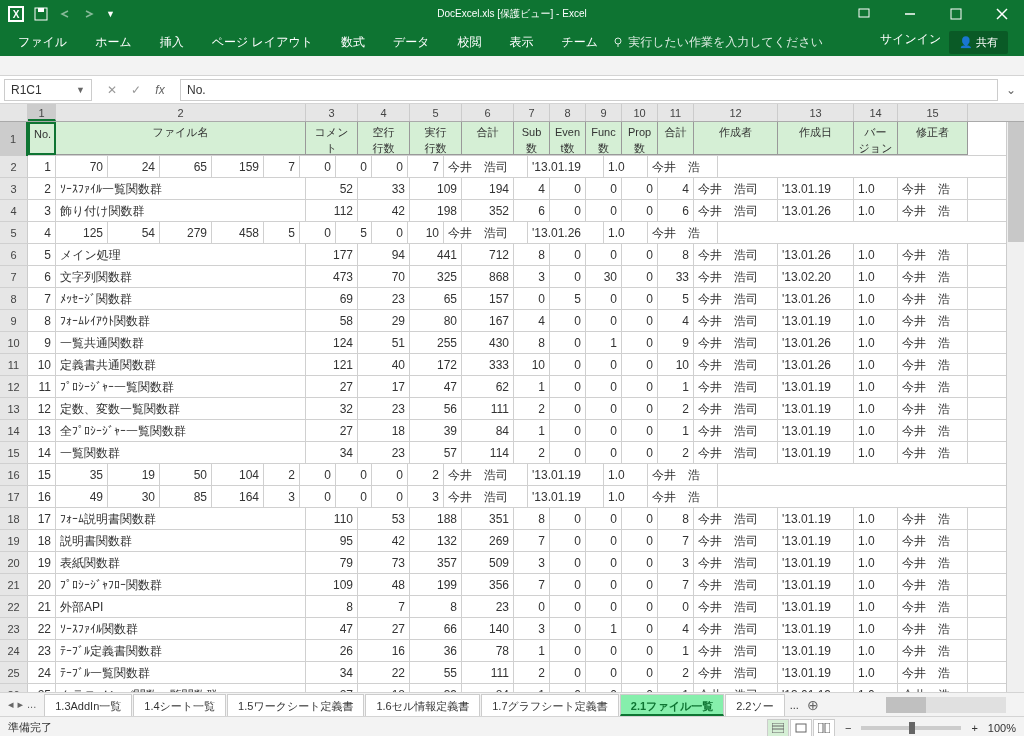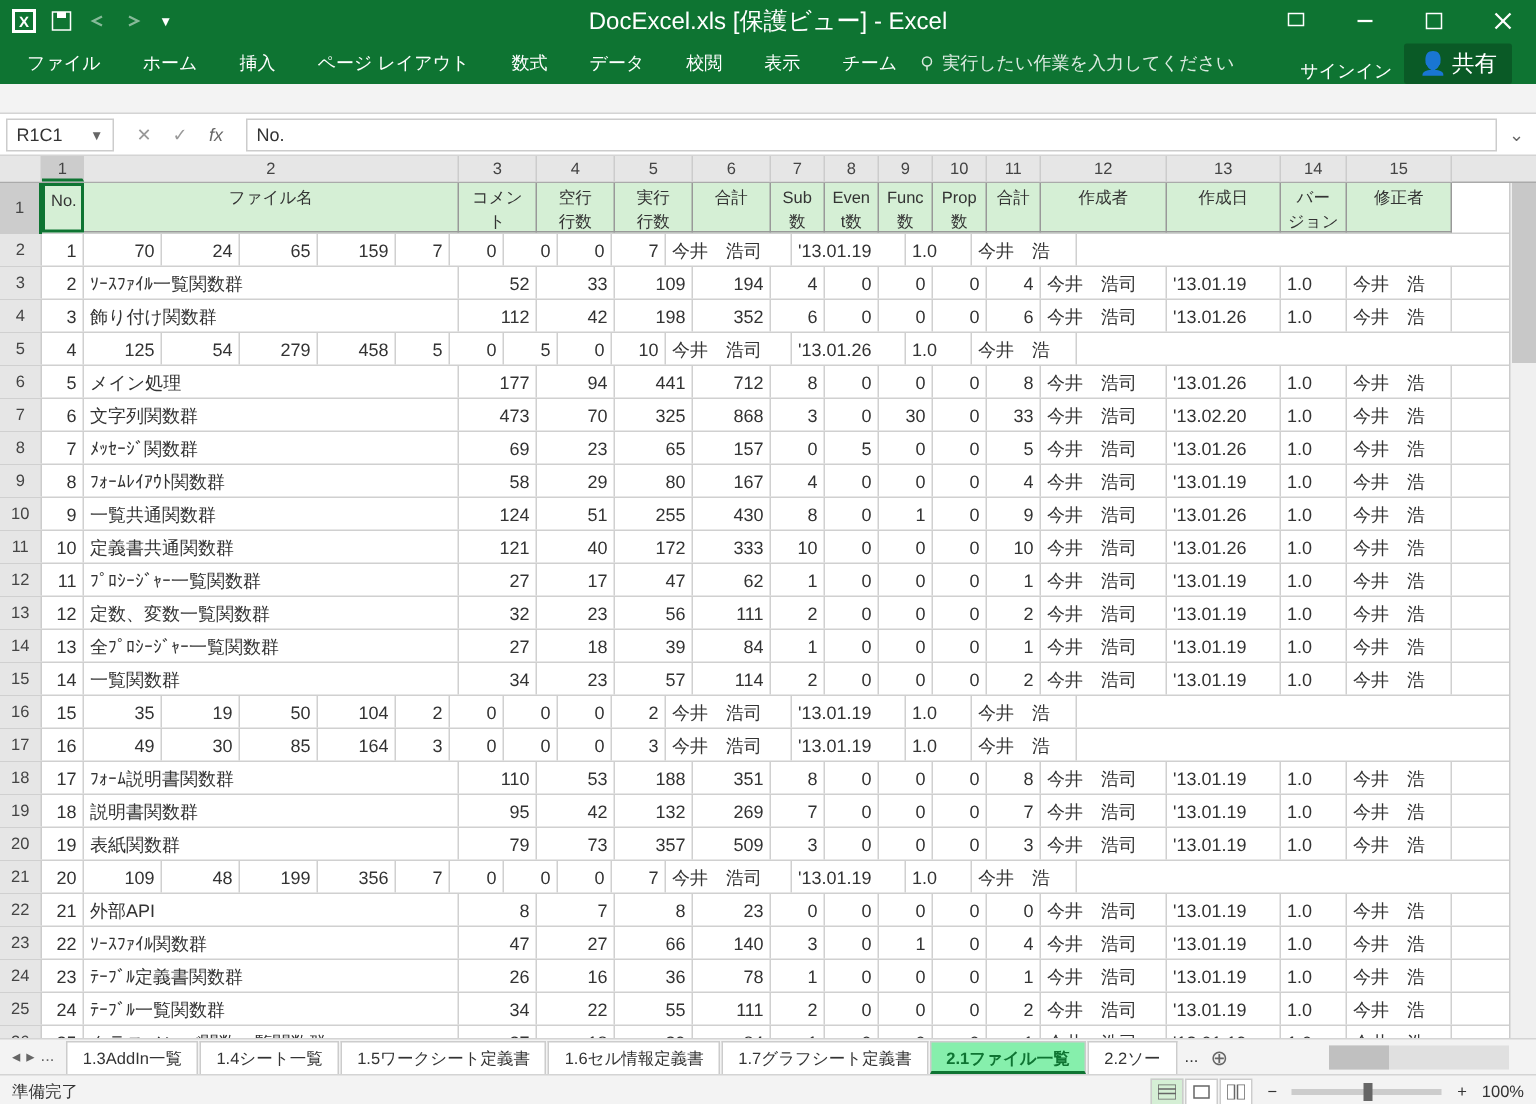--- a/index.html
+++ b/index.html
@@ -1,32 +1,32 @@
 <!DOCTYPE html>
 <html><head>
 <meta charset="utf-8">
 <style>
 *{box-sizing:border-box;margin:0;padding:0;font-family:"Yu Gothic UI","Meiryo UI",sans-serif}
 body{background:#fff;font-size:12px;color:#333;overflow:hidden;width:1024px;height:736px}
 .titlebar{background:#0e7432;height:28px;display:flex;align-items:center;color:#fff;position:relative}
 .tb-left{display:flex;align-items:center;gap:10px;padding-left:8px}
 .tb-icon{width:16px;height:16px;background:#fff;display:inline-block}
-.tb-title{position:absolute;left:50%;transform:translateX(-50%);font-size:16px}
+.tb-title{position:absolute;left:50%;transform:translateX(-50%);font-size:10px}
 .tb-right{position:absolute;right:0;display:flex;align-items:center;gap:2px}
 .win-btn{width:44px;height:28px;display:flex;align-items:center;justify-content:center;color:#fff}
 .ribbon-tabs{background:#0e7432;height:28px;display:flex;align-items:center;color:#fff;font-size:12px;padding:0 4px}
 .rtab{padding:0 14px;height:28px;display:flex;align-items:center;cursor:pointer}
 .rtab.file{background:#0e7432}
-.rtab-right{margin-left:auto;display:flex;align-items:flex-end;gap:8px;padding-right:12px}
+.rtab-right{margin-left:auto;display:flex;align-items:flex-start;gap:8px;padding-right:12px}
 .signin{font-size:12px}
-.share-btn{background:#0a5a26;padding:4px 10px;border-radius:2px;font-size:15px}
+.share-btn{background:#0a5a26;padding:4px 10px;border-radius:2px;font-size:11px}
 .tell-me{display:flex;align-items:center;gap:4px;opacity:.85}
 .ribbon-body{background:#f3f3f3;height:20px;border-bottom:1px solid #d4d4d4}
 .formula-bar{height:28px;display:flex;align-items:center;border-bottom:1px solid #d4d4d4;background:#fff;padding:2px 4px;gap:4px}
-.name-box{width:72px;height:22px;border:1px solid #ccc;display:flex;align-items:center;padding:0 6px;font-size:12px;background:#fff}
+.name-box{width:88px;height:22px;border:1px solid #ccc;display:flex;align-items:center;padding:0 6px;font-size:12px;background:#fff}
 .nb-dd{margin-left:auto;color:#666;font-size:9px}
 .fb-btns{display:flex;gap:8px;padding:0 8px;color:#999}
 .fb-btn{width:16px;text-align:center}
 .fx{font-style:italic;font-size:12px;color:#666}
 .fb-input{flex:1;border:1px solid #ccc;height:22px;padding:0 6px;font-size:12px;display:flex;align-items:center;background:#fff}
 .fb-expand{width:18px;text-align:center;color:#666}
 .grid-wrap{position:relative;height:588px;overflow:hidden}
 .col-headers{display:flex;background:#e6e6e6;height:18px;border-bottom:1px solid #aaa}
 .sel-all{width:28px;border-right:1px solid #ccc;background:#e6e6e6}
 .ch{border-right:1px solid #ccc;text-align:center;font-size:11px;color:#444;line-height:18px;background:#e6e6e6}
@@ -555,20 +555,21 @@
         <div class="cell c-pr num">0</div>
         <div class="cell c-t2 num">3</div>
         <div class="cell c-au">今井　浩司</div>
         <div class="cell c-dt">'13.01.19</div>
         <div class="cell c-vr">1.0</div>
         <div class="cell c-ed">今井　浩</div>
       </div>
       <div class="row">
         <div class="rh">21</div>
         <div class="cell c-no num">20</div>
+        <div class="cell c-fn">ﾌﾟﾛｼｰｼﾞｬﾌﾛｰ関数群</div>
         <div class="cell c-cm num">109</div>
         <div class="cell c-bl num">48</div>
         <div class="cell c-ex num">199</div>
         <div class="cell c-tt num">356</div>
         <div class="cell c-sub num">7</div>
         <div class="cell c-ev num">0</div>
         <div class="cell c-fc num">0</div>
         <div class="cell c-pr num">0</div>
         <div class="cell c-t2 num">7</div>
         <div class="cell c-au">今井　浩司</div>

